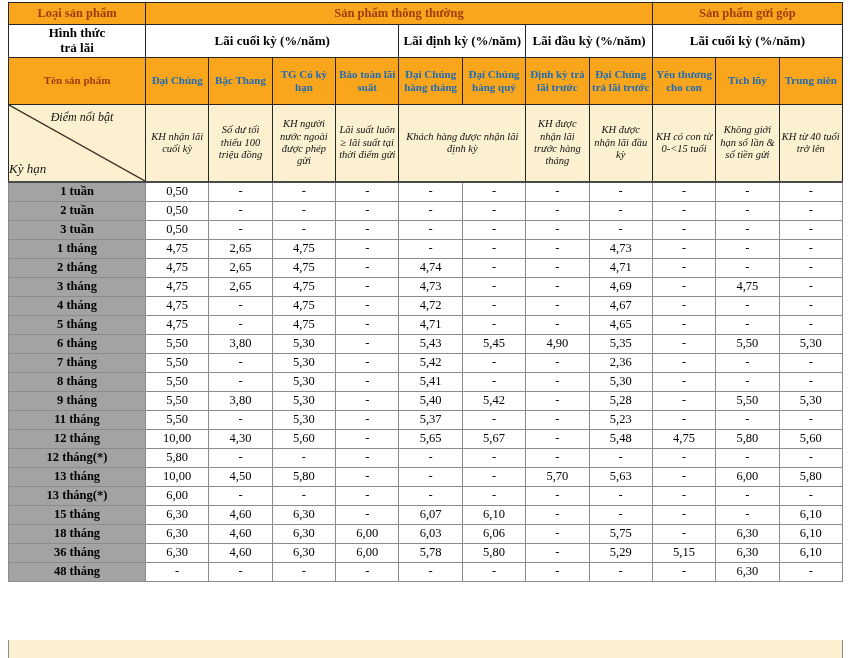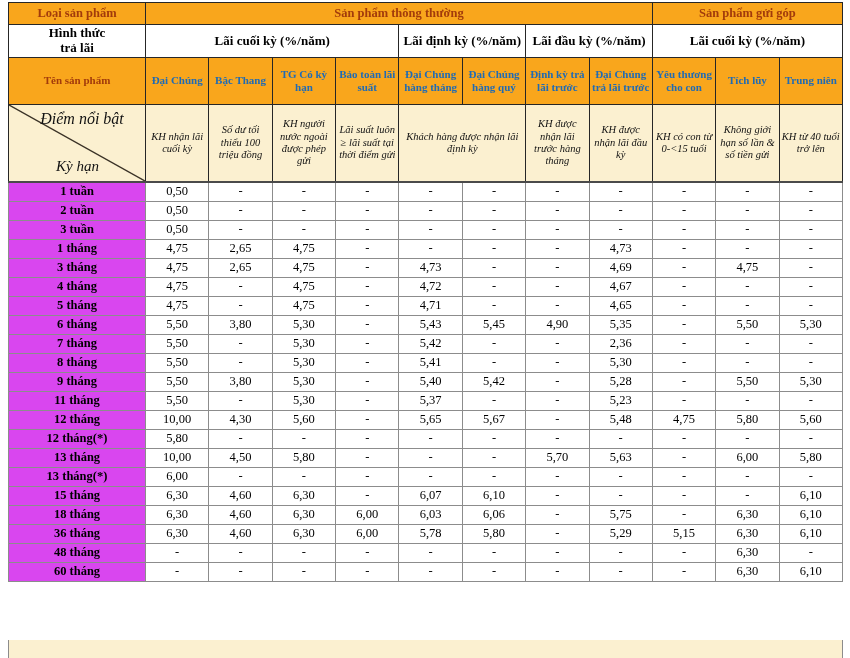--- a/index.html
+++ b/index.html
@@ -32,25 +32,25 @@
   tr.group-row th{height:21px;font-size:12.5px;font-weight:bold;}
   tr.pm-row th{height:32px;font-size:13px;font-weight:bold;color:#000;background:#fff;}
   .pre{white-space:pre-line;line-height:1.15;}
   tr.name-row th{height:46px;font-size:11px;font-weight:bold;line-height:1.22;}
   tr.hl-row th{
     height:76px;font-size:10.5px;font-weight:normal;font-style:italic;
     line-height:1.18;color:#111;border-bottom:2px solid #4a4a4a;
   }
   .diag-cell{position:relative;padding:0;}
   .diag-cell svg{position:absolute;left:0;top:0;width:100%;height:100%;display:block;}
-  .diag-top{position:absolute;top:5px;left:14px;right:4px;text-align:center;font-size:16px;}
-  .diag-bottom{position:absolute;bottom:5px;left:0;right:46px;text-align:right;font-size:15px;}
+  .diag-top{position:absolute;top:5px;left:14px;right:4px;text-align:center;font-size:12px;}
+  .diag-bottom{position:absolute;bottom:5px;left:0;right:46px;text-align:left;font-size:13px;}
 
   tbody tr{height:19px;}
-  tbody th{font-size:12.5px;font-weight:bold;color:#000;background:#d946ef;}
+  tbody th{font-size:12.5px;font-weight:bold;color:#000;background:#a3a3a3;}
   tbody td{font-size:12.5px;color:#000;background:#fff;}
 
   .footer-band{
     position:absolute;left:8px;top:640px;width:833px;height:22px;
     background:#FBF0D0;border-left:1px solid #8c8c8c;border-right:1px solid #8c8c8c;
   }
 </style>
 </head>
 <body>
 
@@ -169,20 +169,34 @@
           <td>-</td>
           <td>-</td>
           <td>-</td>
           <td>-</td>
           <td>4,73</td>
           <td>-</td>
           <td>-</td>
           <td>-</td>
         </tr>
         <tr>
+          <th>2 tháng</th>
+          <td>4,75</td>
+          <td>2,65</td>
+          <td>4,75</td>
+          <td>-</td>
+          <td>4,74</td>
+          <td>-</td>
+          <td>-</td>
+          <td>4,71</td>
+          <td>-</td>
+          <td>-</td>
+          <td>-</td>
+        </tr>
+        <tr>
           <th>3 tháng</th>
           <td>4,75</td>
           <td>2,65</td>
           <td>4,75</td>
           <td>-</td>
           <td>4,73</td>
           <td>-</td>
           <td>-</td>
           <td>4,69</td>
           <td>-</td>
@@ -392,30 +406,16 @@
           <td>-</td>
           <td>-</td>
           <td>-</td>
           <td>-</td>
           <td>-</td>
           <td>-</td>
           <td>-</td>
           <td>6,30</td>
           <td>-</td>
         </tr>
-        <tr>
-          <th>60 tháng</th>
-          <td>-</td>
-          <td>-</td>
-          <td>-</td>
-          <td>-</td>
-          <td>-</td>
-          <td>-</td>
-          <td>-</td>
-          <td>-</td>
-          <td>-</td>
-          <td>6,30</td>
-          <td>6,10</td>
-        </tr>
       </tbody>
   </table>
   <div class="footer-band"></div>
 </div>
 
 </body></html>

